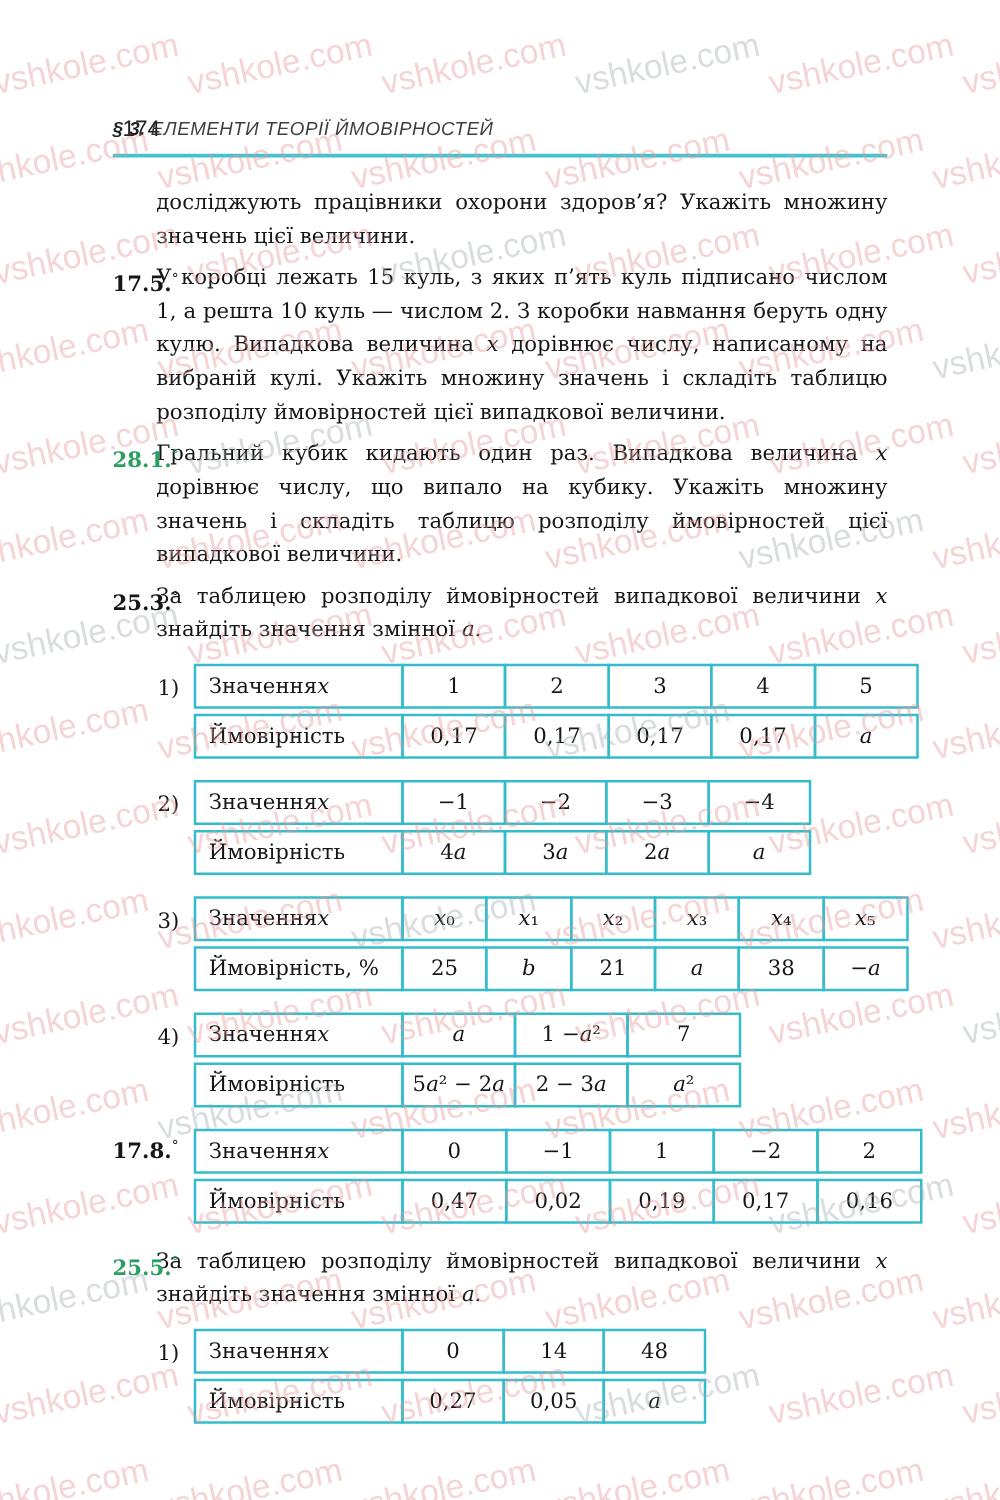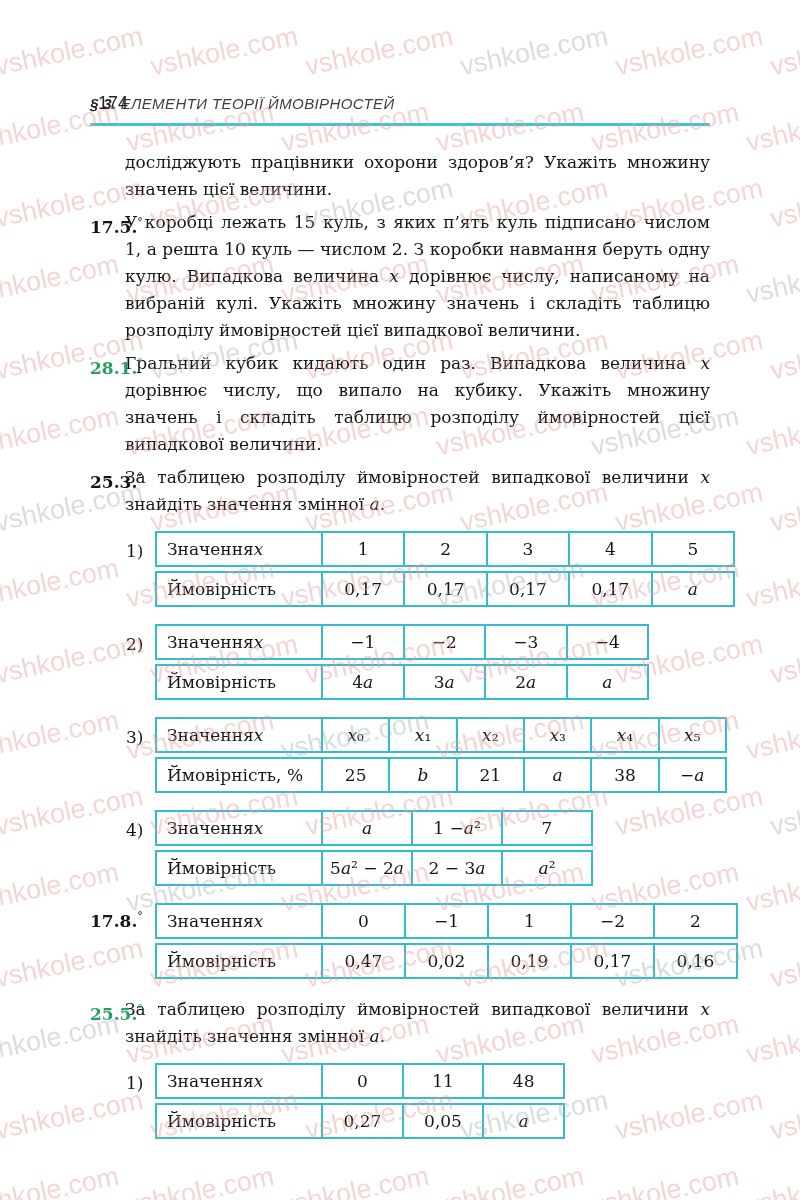--- a/index.html
+++ b/index.html
@@ -308,21 +308,21 @@
       <span>За таблицею розподілу ймовірностей випадкової величини <i>x</i> знайдіть значення змінної <i>a</i>.</span>
     </div>
 
     <div class="tables">
       <div class="tbl-block">
         <span class="tbl-num">1)</span>
         <div class="ptable" style="width:410px">
             <div class="t-row">
               <div class="t-cell t-first">Значення <i>x</i></div>
               <div class="t-cell">0</div>
-              <div class="t-cell">11</div>
+              <div class="t-cell">14</div>
               <div class="t-cell">48</div>
             </div>
             <div class="t-row">
               <div class="t-cell t-first">Ймовірність</div>
               <div class="t-cell">0,27</div>
               <div class="t-cell">0,05</div>
               <div class="t-cell">
                 <i>a</i>
               </div>
             </div>

